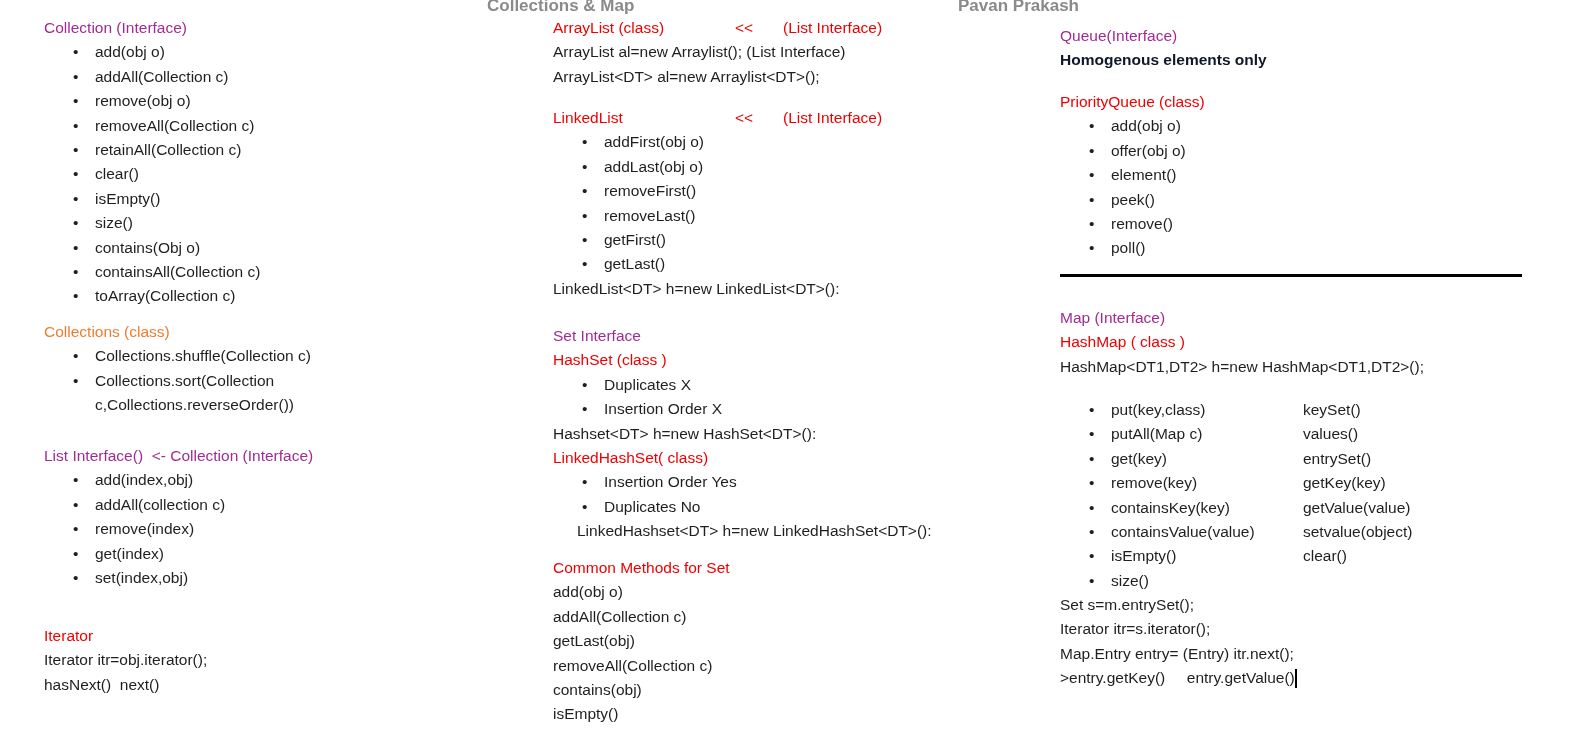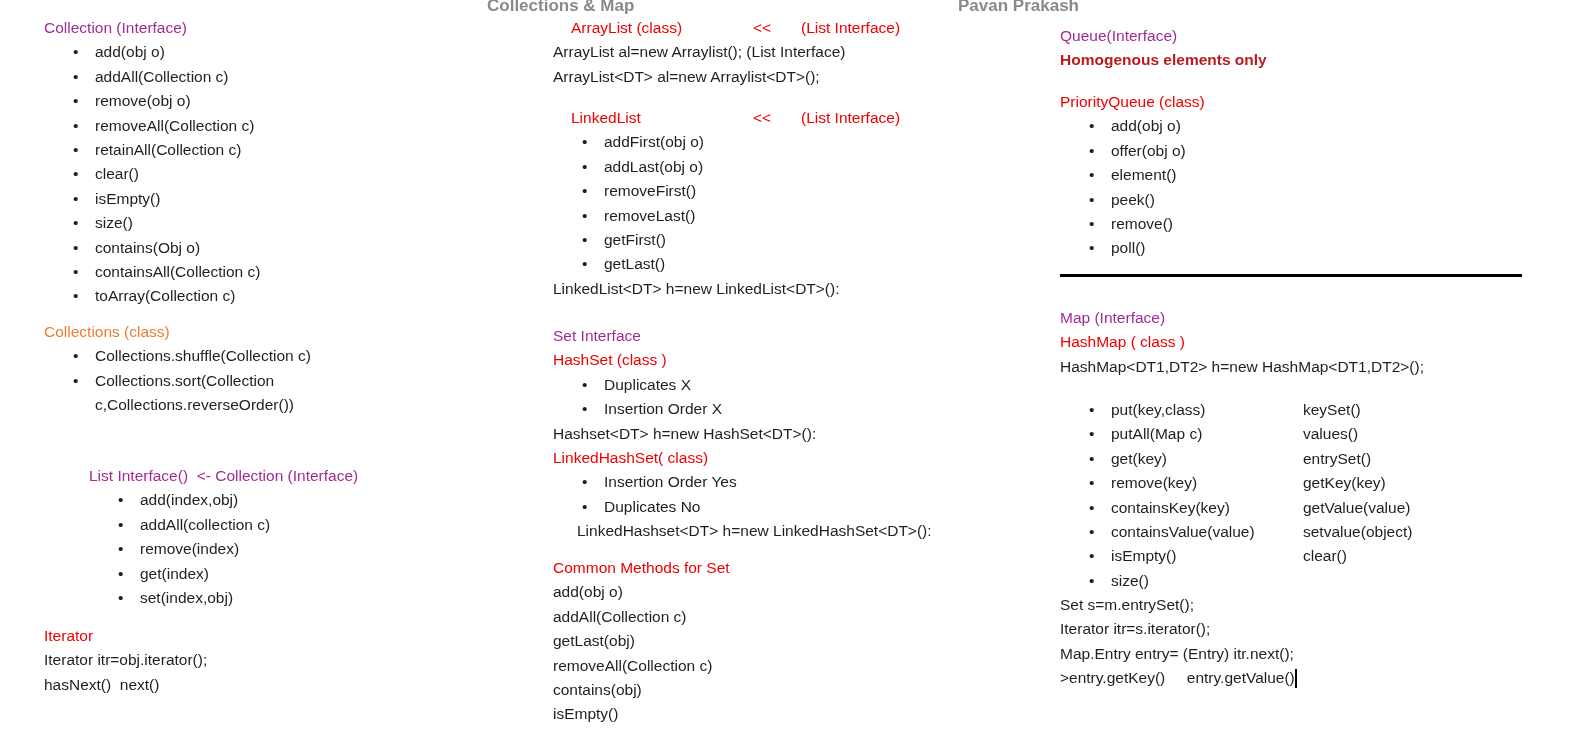--- a/index.html
+++ b/index.html
@@ -13,23 +13,23 @@
   .sec{position:absolute;}
   .ln,.li,.h,.hgray{white-space:pre-wrap;}
   .h{font-weight:400;}
   .h.purple{color:#A02B93;}
   .h.orange{color:#ED7D31;}
   .h.red{color:#EF0000;}
   .hgray{position:absolute;top:-6px;font-size:17px;font-weight:700;color:#8A8A8A;}
   .li{position:relative;padding-left:51px;}
   .li::before{content:"\2022";position:absolute;left:29px;top:0;}
   .li.wrap{white-space:pre-line;}
-  .bold{font-weight:700;color:#b91c1c;}
+  .bold{font-weight:700;color:#0f172a;}
   .h3row{display:flex;color:#EF0000;}
-  .h3row .p1{width:182px;margin-left:18px;}
+  .h3row .p1{width:182px;}
   .h3row .p2{width:48px;}
   .indent24{padding-left:24px;}
   .divider{position:absolute;left:1060px;top:274px;width:462px;height:3px;background:#000000;}
   .map-row{display:flex;}
   .map-l{position:relative;width:243px;padding-left:51px;box-sizing:border-box;}
   .map-l::before{content:"\2022";position:absolute;left:29px;top:0;}
   .caretline{display:flex;align-items:flex-start;}
   .text-cursor{display:inline-block;width:2px;height:19px;background:#000;margin-top:3px;}
 </style>
 </head>
@@ -55,21 +55,21 @@
     <div class="li">toArray(Collection c)</div>
   </div>
 
   <div class="sec" style="left:44px;top:320px;">
     <div class="h orange">Collections (class)</div>
     <div class="li">Collections.shuffle(Collection c)</div>
     <div class="li wrap">Collections.sort(Collection
 c,Collections.reverseOrder())</div>
   </div>
 
-  <div class="sec" style="left:44px;top:464px;margin-left:45px;">
+  <div class="sec" style="left:44px;top:444px;">
     <div class="h purple">List Interface()  &lt;- Collection (Interface)</div>
     <div class="li">add(index,obj)</div>
     <div class="li">addAll(collection c)</div>
     <div class="li">remove(index)</div>
     <div class="li">get(index)</div>
     <div class="li">set(index,obj)</div>
   </div>
 
   <div class="sec" style="left:44px;top:624px;">
     <div class="h red">Iterator</div>

